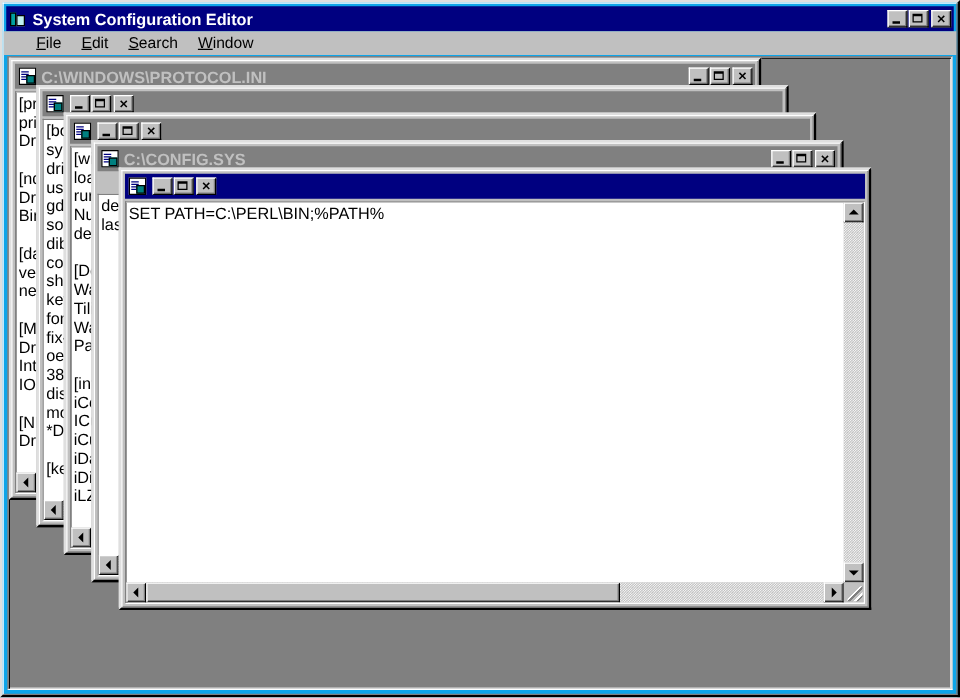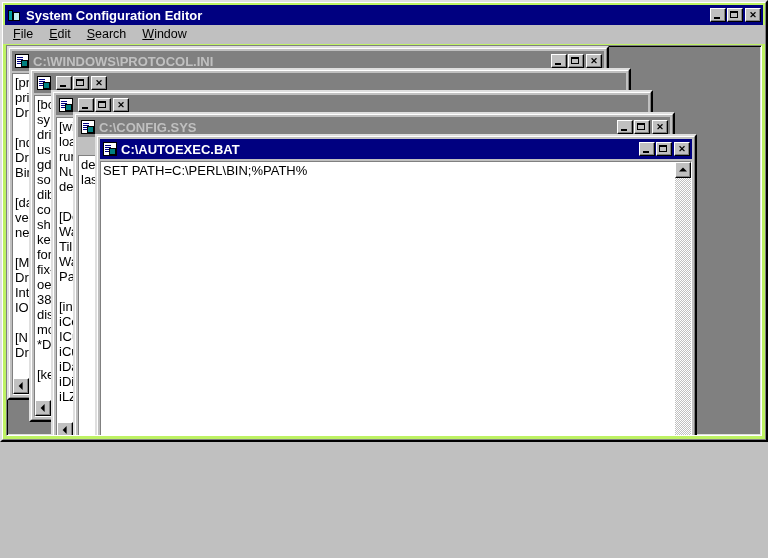--- a/index.html
+++ b/index.html
@@ -18,23 +18,23 @@
     height: 558px;
     overflow: hidden;
     background: #c0c0c0;
   }
 
   
   #app-window {
     position: absolute;
     left: 0; top: 0;
     width: 768px;
-    height: 442px;
-    box-sizing: border-box;
-    background: #bef264;
+    height: 558px;
+    box-sizing: border-box;
+    background: #0ea5e9;
     border-top: 2px solid #dfdfdf;
     border-left: 2px solid #dfdfdf;
     border-right: 2px solid #000000;
     border-bottom: 2px solid #000000;
   }
   #app-inner {
     position: absolute;
     left: 0; top: 0; right: 0; bottom: 0;
     border-top: 1px solid #ffffff;
     border-left: 1px solid #ffffff;
@@ -122,21 +122,21 @@
     left: 2px; top: 2px;
     box-sizing: border-box;
   }
 
   
   #menubar {
     height: 19px;
     display: flex;
     align-items: center;
     background: #c0c0c0;
-    padding-left: 2px;
+    padding-left: 18px;
     box-sizing: border-box;
   }
   .menu-item {
     font-size: 12.5px;
     color: #000000;
     padding: 2px 8px 2px 8px;
     line-height: 13px;
     cursor: default;
     white-space: nowrap;
   }
@@ -611,21 +611,20 @@
                 </div>
               </div>
             </div>
           </div>
           <div class="child-window" style="left: 88px; top: 88px; width: 602px; height: 354px; z-index: 14;">
             <div class="child-inner">
               <div class="titlebar active" style="margin: 2px 2px 0px;">
                 <div class="title-icon">
                   <div class="doc-icon"></div>
                 </div>
-                <div class="title-text">C:\AUTOEXEC.BAT</div>
                 <div class="tb-buttons">
                   <button class="tb-btn">
                     <span class="glyph glyph-min"></span>
                   </button>
                   <button class="tb-btn">
                     <span class="glyph glyph-max"></span>
                   </button>
                   <button class="tb-btn close">
                     <span class="glyph">✕</span>
                   </button>

